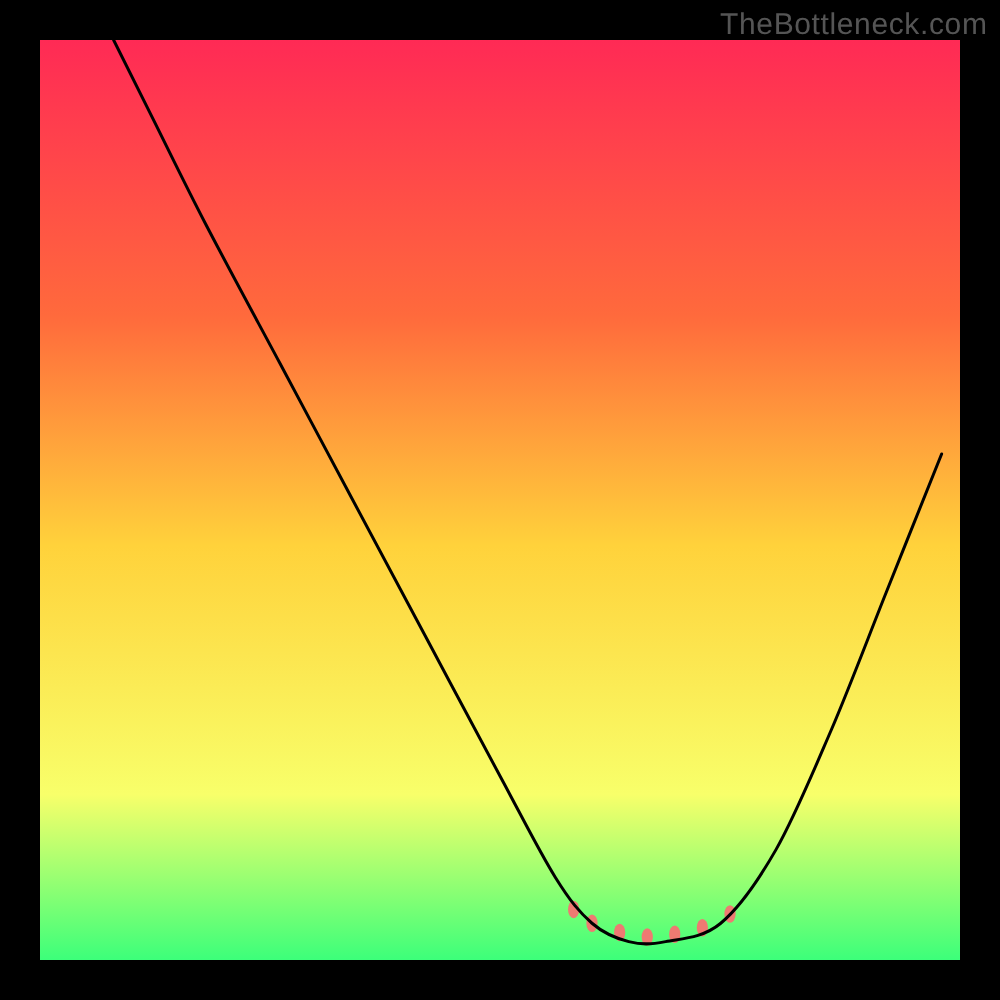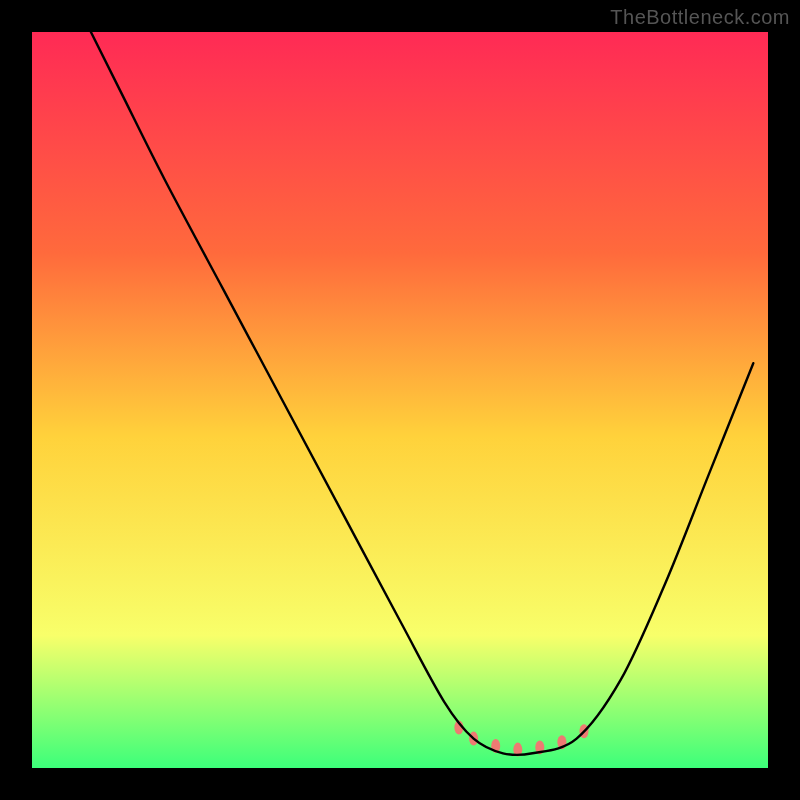--- a/index.html
+++ b/index.html
@@ -15,21 +15,21 @@
     position: relative;
     width: 800px;
     height: 800px;
     background: #000;
   }
   .watermark {
     position: absolute;
     top: 6px;
     right: 10px;
     color: #555;
-    font-size: 20px;
+    font-size: 24px;
     font-weight: 500;
     letter-spacing: 0.5px;
     z-index: 40;
     user-select: none;
   }
   .plot-wrap {
     position: absolute;
     left: 32px;
     top: 32px;
     width: 736px;

